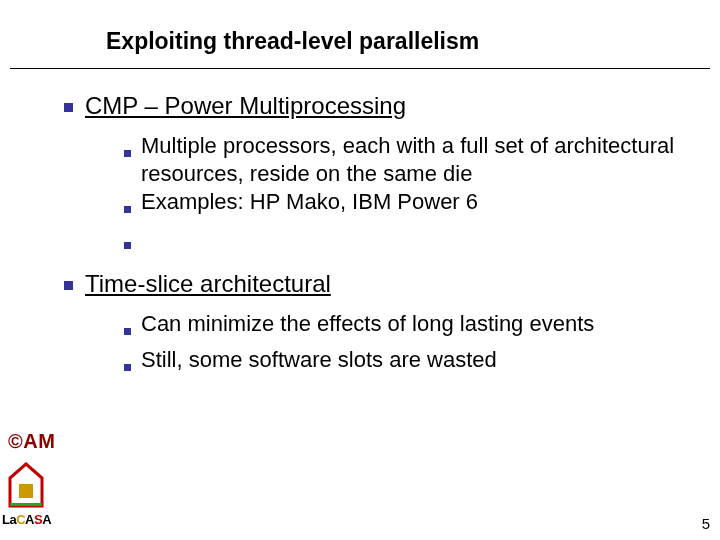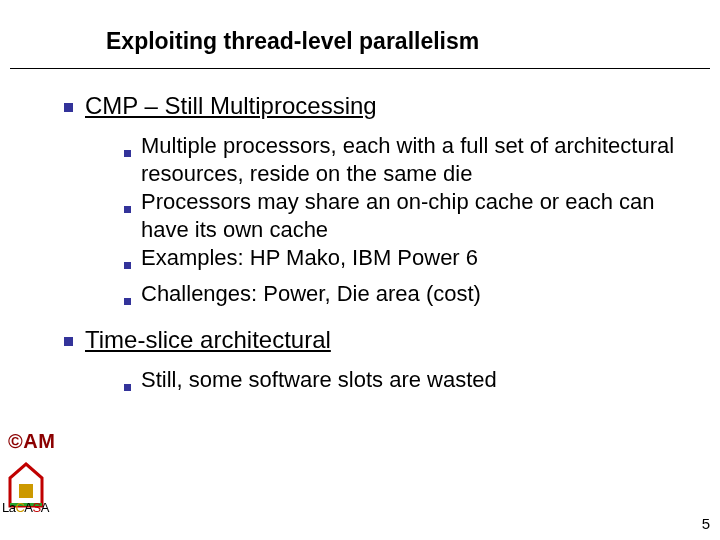--- a/index.html
+++ b/index.html
@@ -91,23 +91,23 @@
     letter-spacing: 0.5px;
   }
   .logo {
     position: absolute;
     left: 6px;
     top: 462px;
   }
   .lacasa {
     position: absolute;
     left: 2px;
-    top: 500px;
+    top: 512px;
     font-size: 13px;
-    font-weight: normal;
+    font-weight: bold;
     color: #000;
     letter-spacing: -0.5px;
   }
   .lacasa .c { color: #cc9900; }
   .lacasa .s { color: #c00000; }
   .pagenum {
     position: absolute;
     right: 10px;
     bottom: 8px;
     font-size: 15px;
@@ -116,45 +116,44 @@
 </style>
 </head>
 <body>
 
 <div class="title">Exploiting thread-level parallelism</div>
 <div class="title-rule"></div>
 
 <div class="content">
 
   <div class="lvl1-row">
-    <span class="sq"></span><span class="lvl1">CMP – Still Multiprocessing</span>
+    <span class="sq"></span><span class="lvl1">CMP – Power Multiprocessing</span>
   </div>
   <div class="sub">
     <div class="sub-row">
       <div class="bullet-col"><span class="sq-sm"></span></div>
       <div class="text-col">Multiple processors, each with a full set of architectural resources, reside on the same die</div>
     </div>
     <div class="sub-row">
       <div class="bullet-col"><span class="sq-sm"></span></div>
-      <div class="text-col">Processors may share an on-chip cache or each can have its own cache</div>
-    </div>
-    <div class="sub-row">
-      <div class="bullet-col"><span class="sq-sm"></span></div>
       <div class="text-col">Examples: HP Mako, IBM Power 6</div>
     </div>
     <div class="sub-row">
       <div class="bullet-col"><span class="sq-sm"></span></div>
-      <div class="text-col">Challenges: Power, Die area (cost)</div>
     </div>
   </div>
 
   <div class="lvl1-row">
     <span class="sq"></span><span class="lvl1">Time-slice architectural</span>
   </div>
   <div class="sub">
+    <div class="sub-row">
+      <div class="bullet-col"><span class="sq-sm"></span></div>
+      <div class="text-col">Can minimize the effects of long lasting events</div>
+    </div>
     <div class="sub-row">
       <div class="bullet-col"><span class="sq-sm"></span></div>
       <div class="text-col">Still, some software slots are wasted</div>
     </div>
   </div>
 
 </div>
 
 <div class="am">©AM</div>
 

